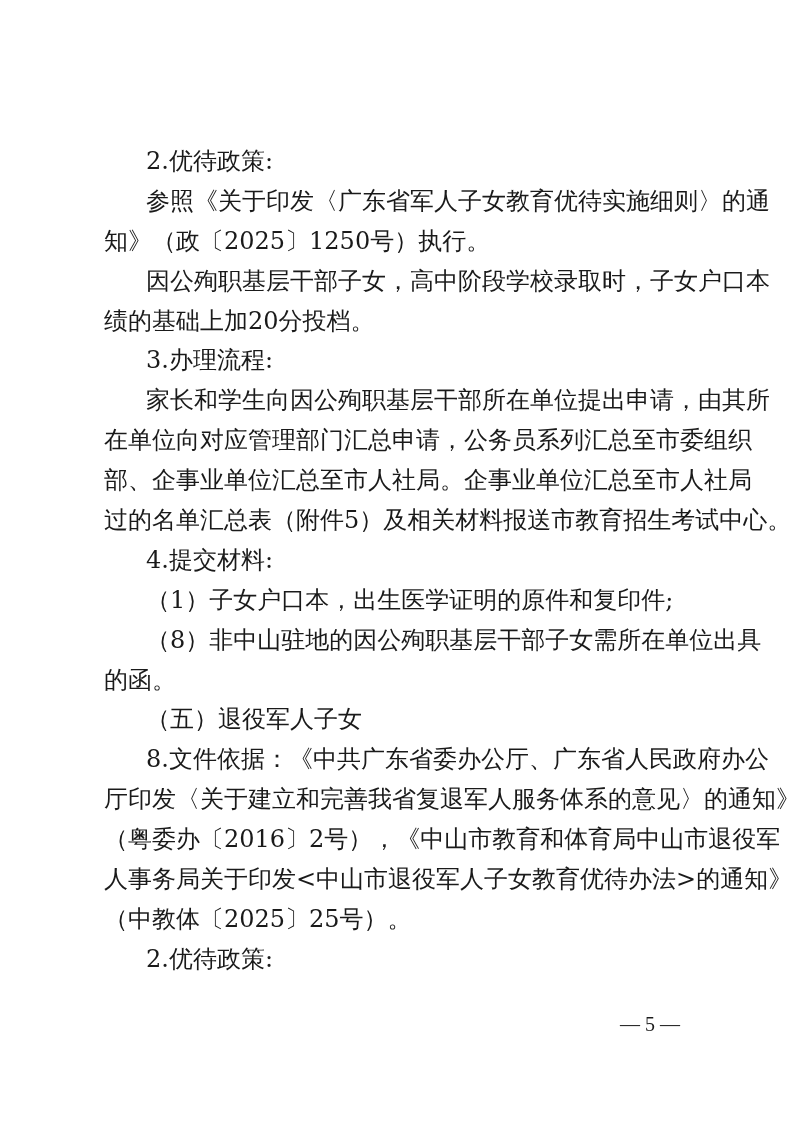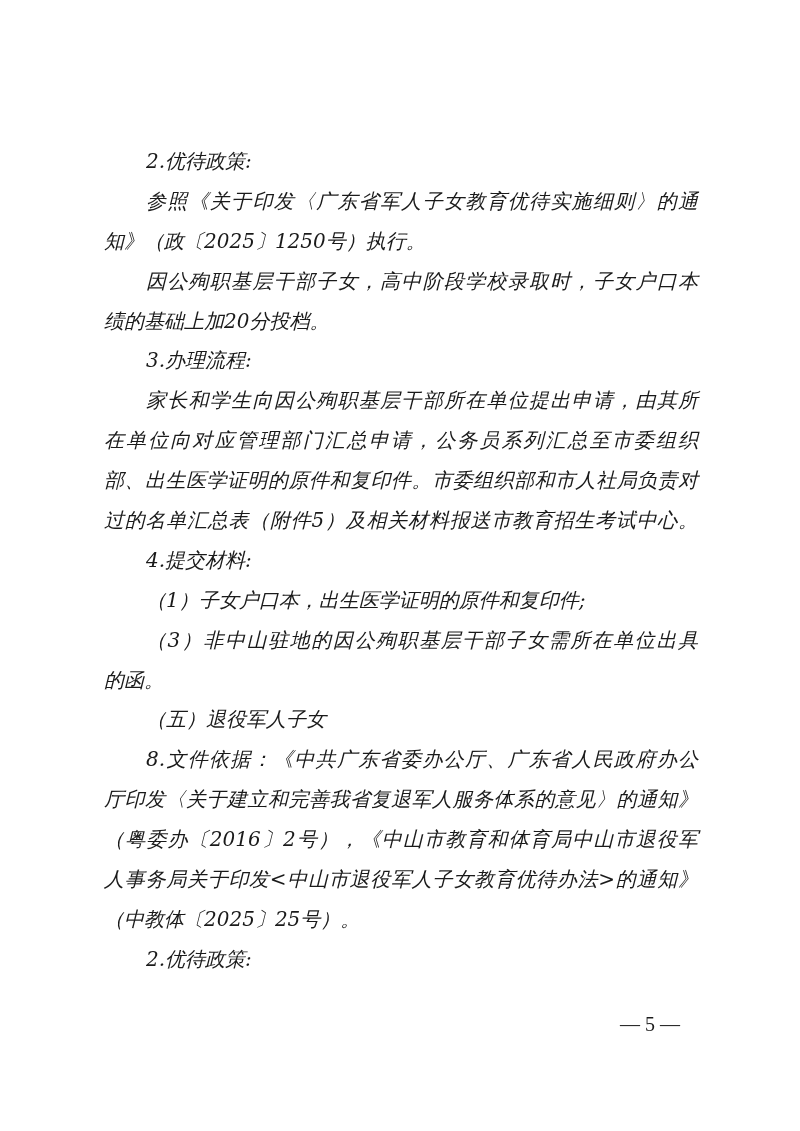--- a/index.html
+++ b/index.html
@@ -6,22 +6,22 @@
   body { width: 800px; height: 1131px; position: relative; overflow: hidden; }
   .page {
     position: absolute; left: 0; top: 0; width: 800px; height: 1131px; background: #fff;
     font-family: "DejaVu Serif", "Liberation Serif", serif;
     color: #1a1a1a;
   }
   .content {
     position: absolute; left: 104px; top: 142px; width: 594px;
   }
   .line {
-    height: 39.9px; line-height: 39.9px; font-size: 20px; white-space: nowrap;
-    text-align: justify; text-align-last: justify; letter-spacing: 0; font-style: italic;
+    height: 39.9px; line-height: 39.9px; font-size: 24px; white-space: nowrap;
+    text-align: justify; text-align-last: justify; letter-spacing: 0;
   }
   .line.last { text-align-last: left; }
   .indent { padding-left: 42px; }
   .heading { text-align-last: left; }
   .page-number {
     position: absolute; left: 620px; top: 1013px; width: 60px; text-align: center;
     font-family: "Liberation Serif", serif; font-size: 20px; color: #1a1a1a;
   }
 </style>
 </head>
@@ -30,25 +30,25 @@
 <div class="page">
   <div class="content" id="content">
       <div class="line indent heading">2.优待政策:</div>
       <div class="line indent">参照《关于印发〈广东省军人子女教育优待实施细则〉的通</div>
       <div class="line last">知》（政〔2025〕1250号）执行。</div>
       <div class="line indent">因公殉职基层干部子女，高中阶段学校录取时，子女户口本</div>
       <div class="line last">绩的基础上加20分投档。</div>
       <div class="line indent heading">3.办理流程:</div>
       <div class="line indent">家长和学生向因公殉职基层干部所在单位提出申请，由其所</div>
       <div class="line">在单位向对应管理部门汇总申请，公务员系列汇总至市委组织</div>
-      <div class="line">部、出生医学证明的原件和复印件。市委组织部和市人社局负责对</div>
+      <div class="line">部、企事业单位汇总至市人社局。企事业单位汇总至市人社局</div>
       <div class="line">过的名单汇总表（附件5）及相关材料报送市教育招生考试中心。</div>
       <div class="line indent heading">4.提交材料:</div>
       <div class="line indent last">（1）子女户口本，出生医学证明的原件和复印件;</div>
-      <div class="line indent">（3）非中山驻地的因公殉职基层干部子女需所在单位出具</div>
+      <div class="line indent">（8）非中山驻地的因公殉职基层干部子女需所在单位出具</div>
       <div class="line last">的函。</div>
       <div class="line indent heading">（五）退役军人子女</div>
       <div class="line indent">8.文件依据：《中共广东省委办公厅、广东省人民政府办公</div>
       <div class="line">厅印发〈关于建立和完善我省复退军人服务体系的意见〉的通知》</div>
       <div class="line">（粤委办〔2016〕2号），《中山市教育和体育局中山市退役军</div>
       <div class="line">人事务局关于印发&lt;中山市退役军人子女教育优待办法&gt;的通知》</div>
       <div class="line last">（中教体〔2025〕25号）。</div>
       <div class="line indent heading">2.优待政策:</div>
     </div>
   <div class="page-number">— 5 —</div>

